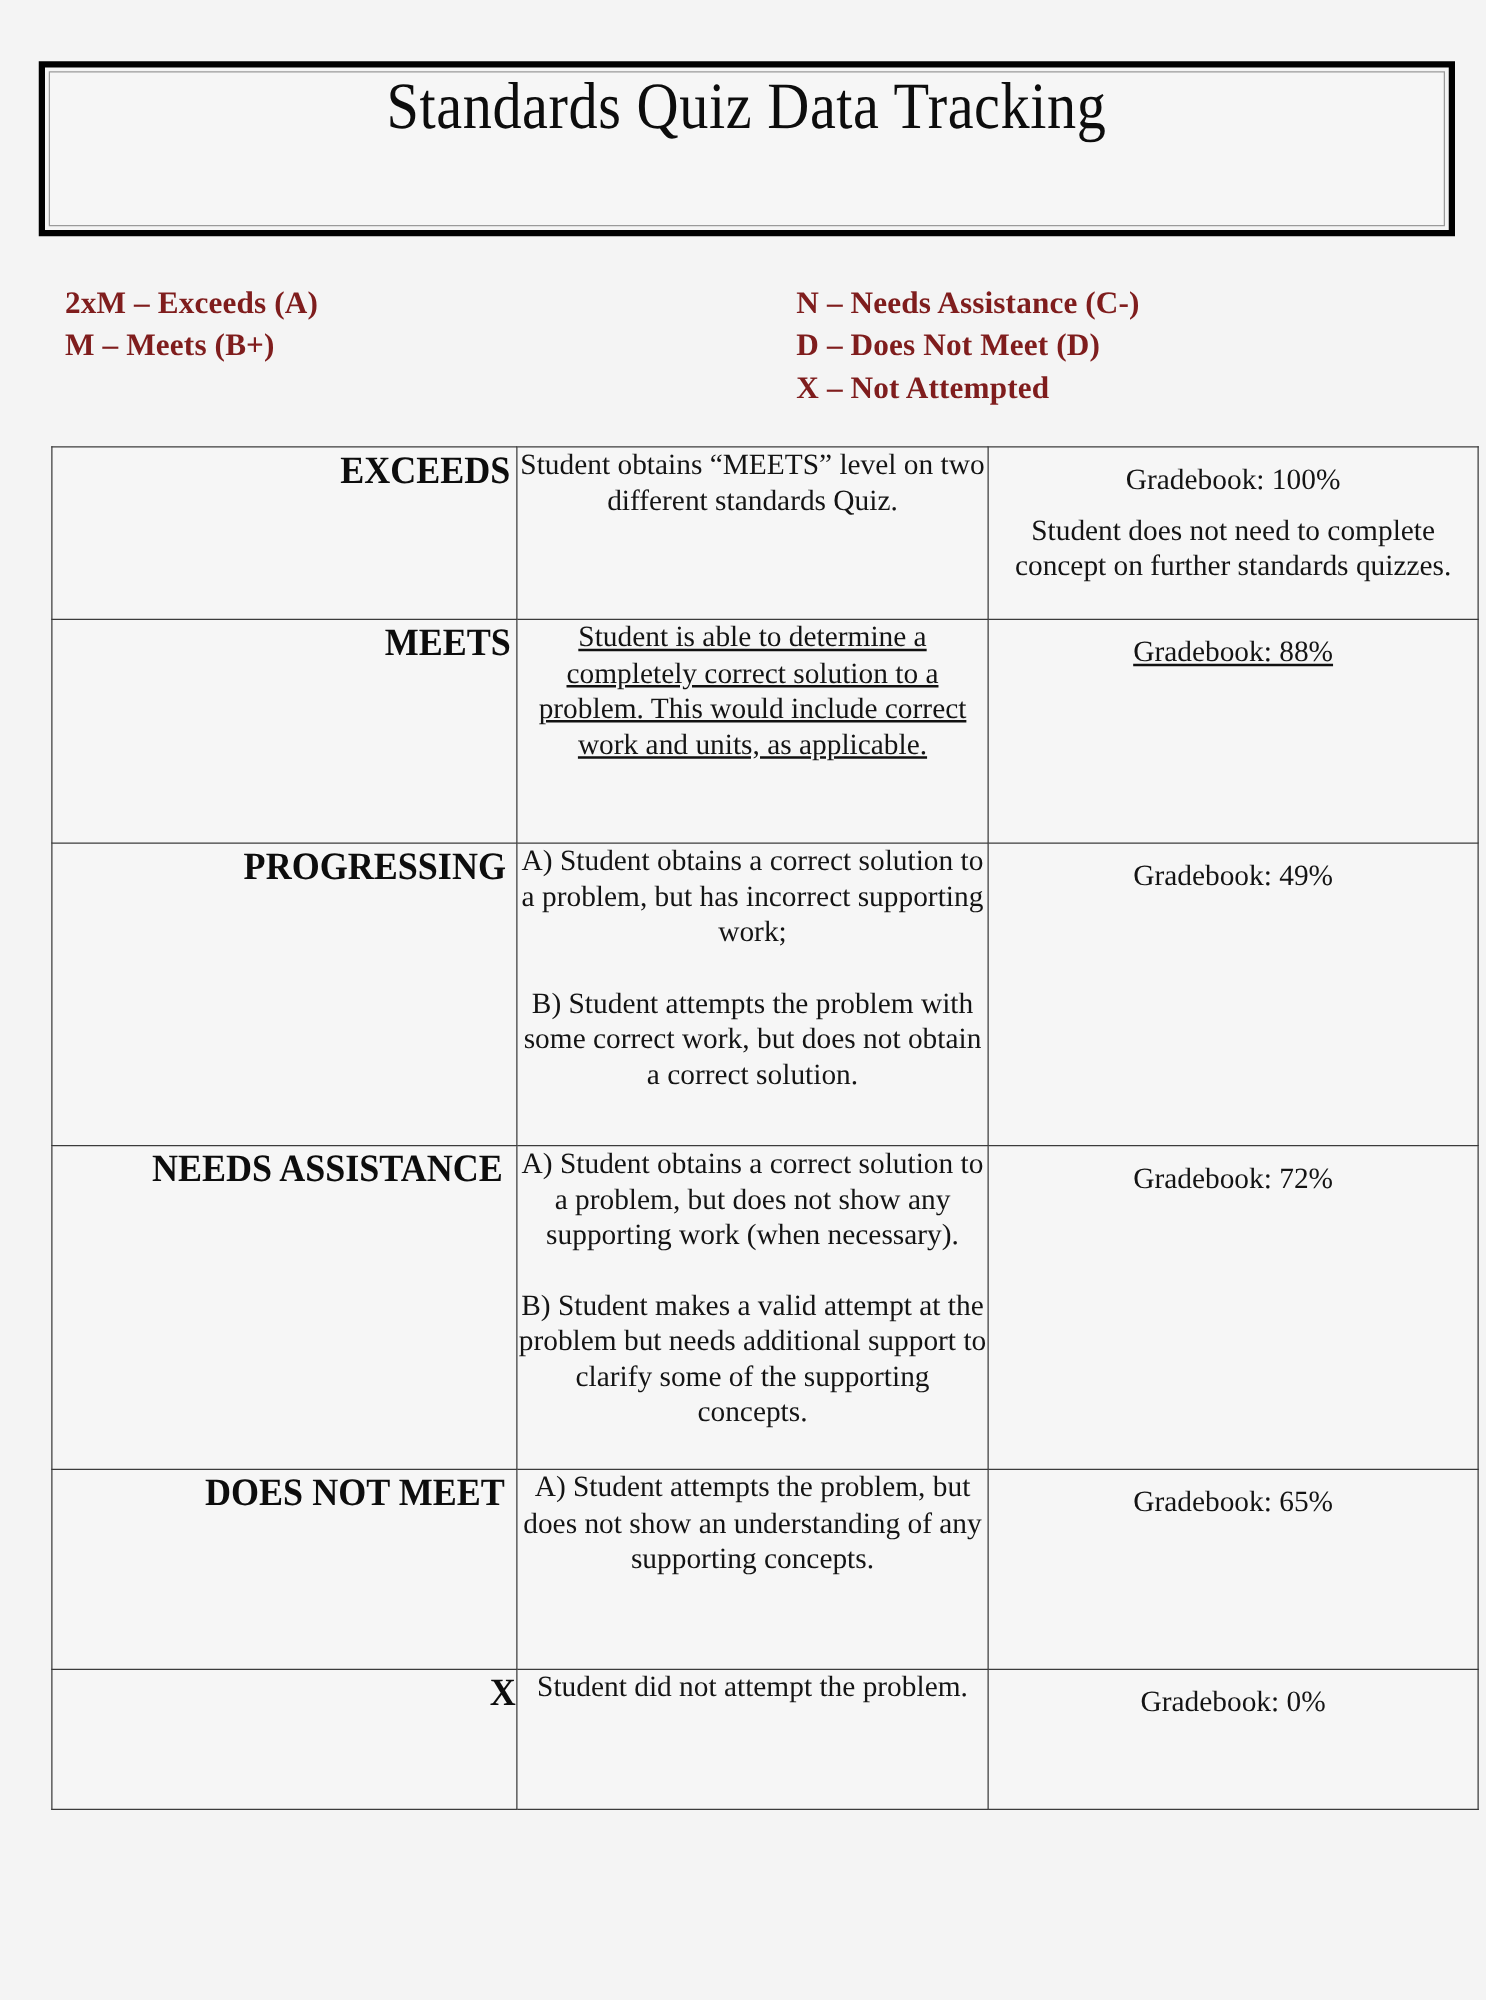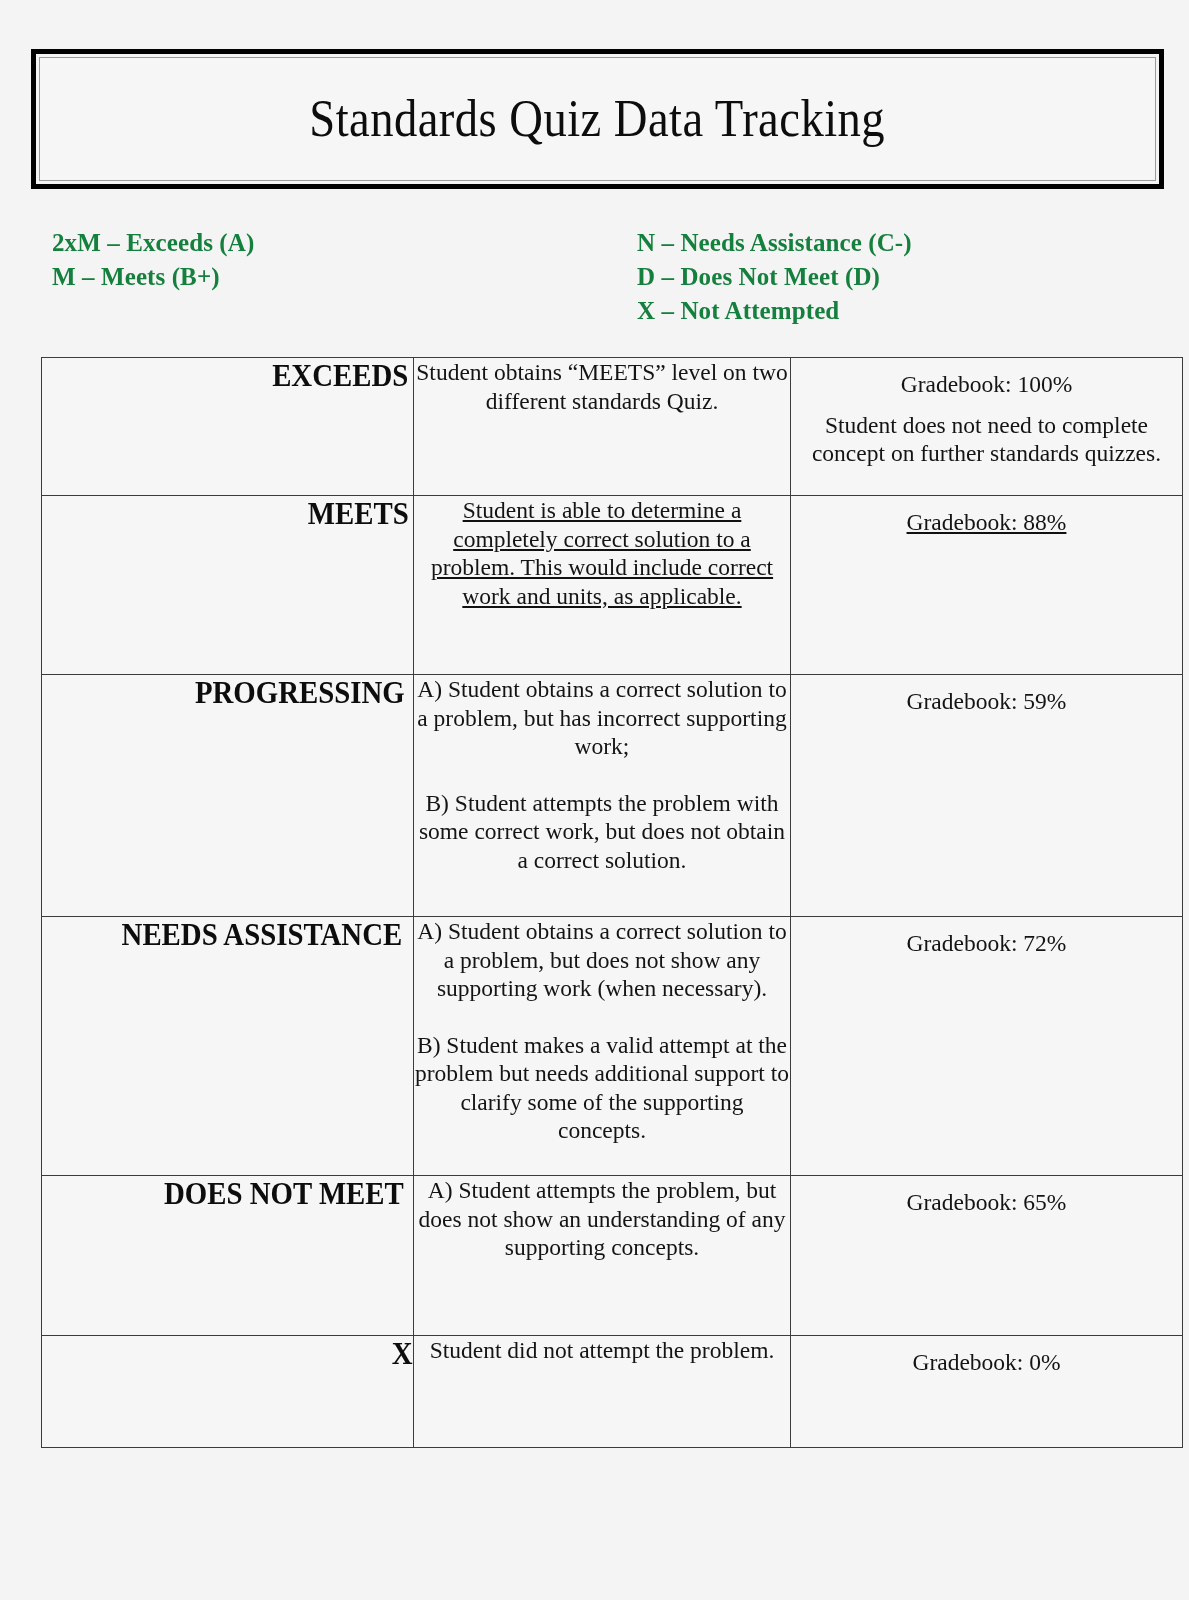--- a/index.html
+++ b/index.html
@@ -34,21 +34,21 @@
     background: #f4f4f4;
     padding: 3px;
   }
   .title-box-inner {
     width: 100%;
     height: 100%;
     box-sizing: border-box;
     border: 1px solid #9a9a9a;
     background: #f6f6f6;
     display: flex;
-    align-items: center;
+    align-items: flex-start;
     justify-content: center;
   }
   .title-text {
     font-family: "Liberation Serif", "DejaVu Serif", serif;
     font-size: 53px;
     line-height: 1.05;
     letter-spacing: 0.5px;
     color: #0d0d0d;
     transform: scaleX(0.88);
     transform-origin: center;
@@ -68,21 +68,21 @@
     display: flex;
     flex-direction: column;
   }
   .legend-col.left { width: 585px; }
   .legend-col.right { width: 505px; }
   .legend-line {
     font-family: "Liberation Serif", "DejaVu Serif", serif;
     font-weight: bold;
     font-size: 25px;
     line-height: 34px;
-    color: #15803d;
+    color: #7f1d1d;
     white-space: nowrap;
     letter-spacing: 0.1px;
   }
 
   
   .rubric-table {
     position: absolute;
     left: 41px;
     top: 357px;
     width: 1141px;
@@ -215,21 +215,21 @@
       <tr class="r2">
         <td class="cell-level">
           <span class="level-text">PROGRESSING</span>
         </td>
         <td class="cell-desc">
           <p class="desc-p">A) Student obtains a correct solution to a problem, but has incorrect supporting work;</p>
           <div class="desc-gap"></div>
           <p class="desc-p">B) Student attempts the problem with some correct work, but does not obtain a correct solution.</p>
         </td>
         <td class="cell-grade">
-          <p class="grade-p">Gradebook:  59%</p>
+          <p class="grade-p">Gradebook:  49%</p>
         </td>
       </tr>
 
       <tr class="r3">
         <td class="cell-level">
           <span class="level-text">NEEDS ASSISTANCE</span>
         </td>
         <td class="cell-desc">
           <p class="desc-p">A) Student obtains a correct solution to a problem, but does not show any supporting work (when necessary).</p>
           <div class="desc-gap"></div>

